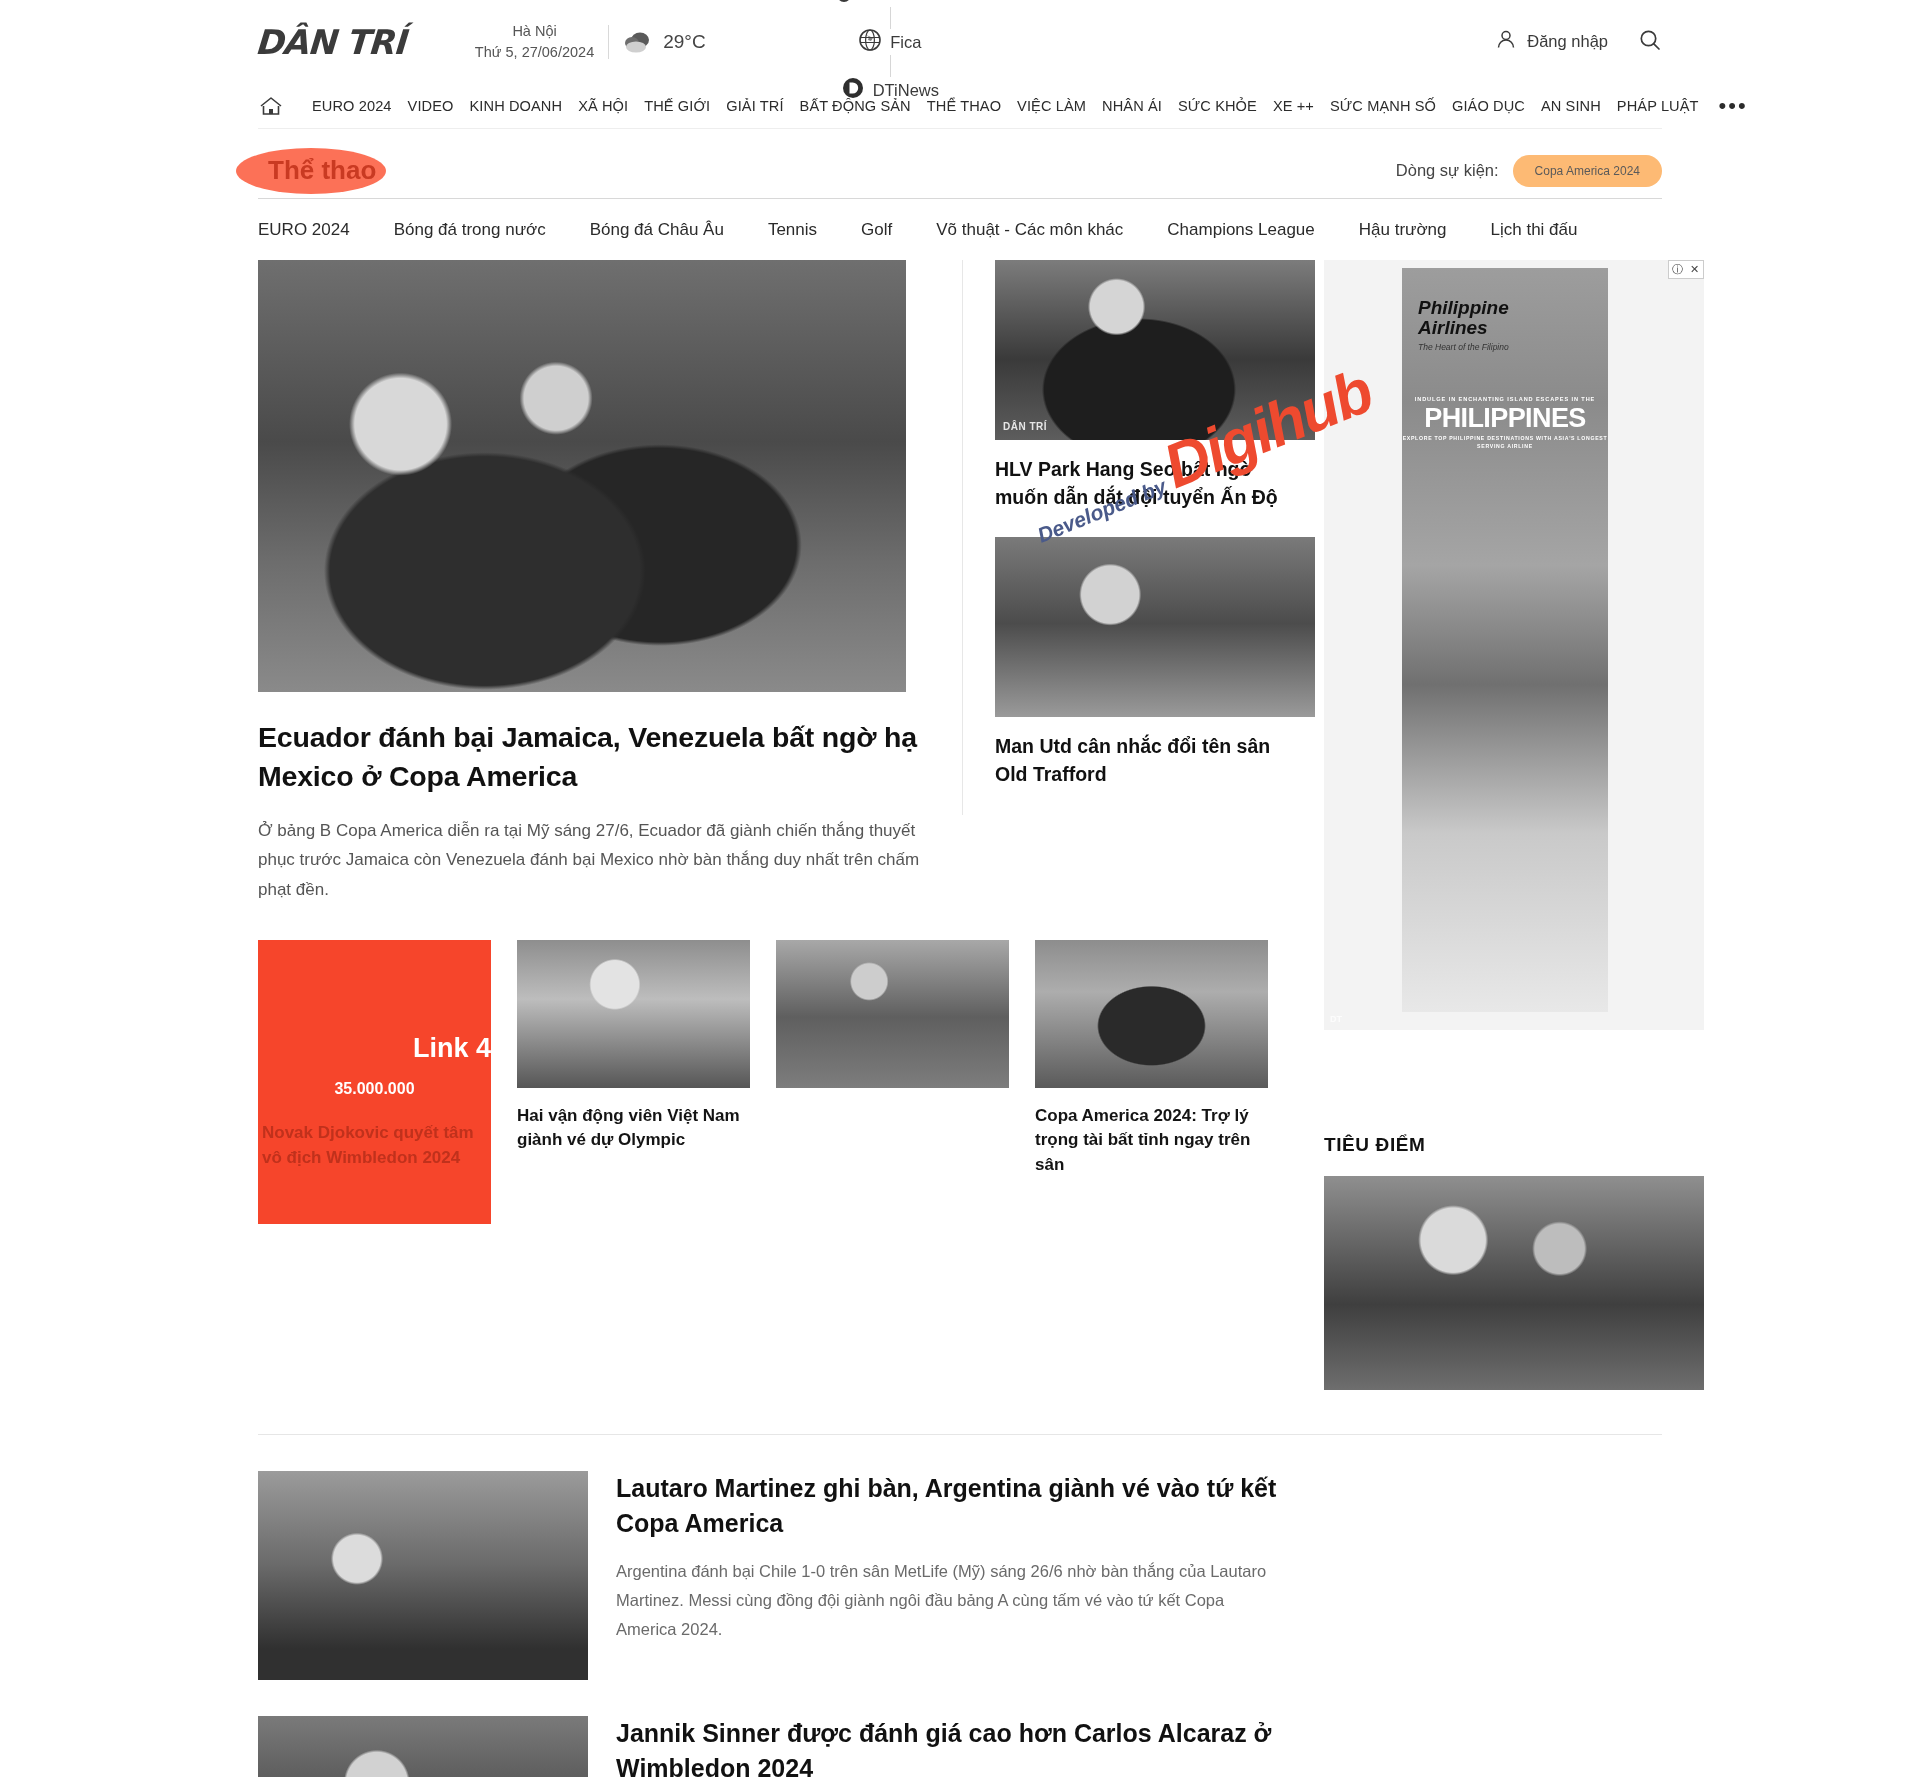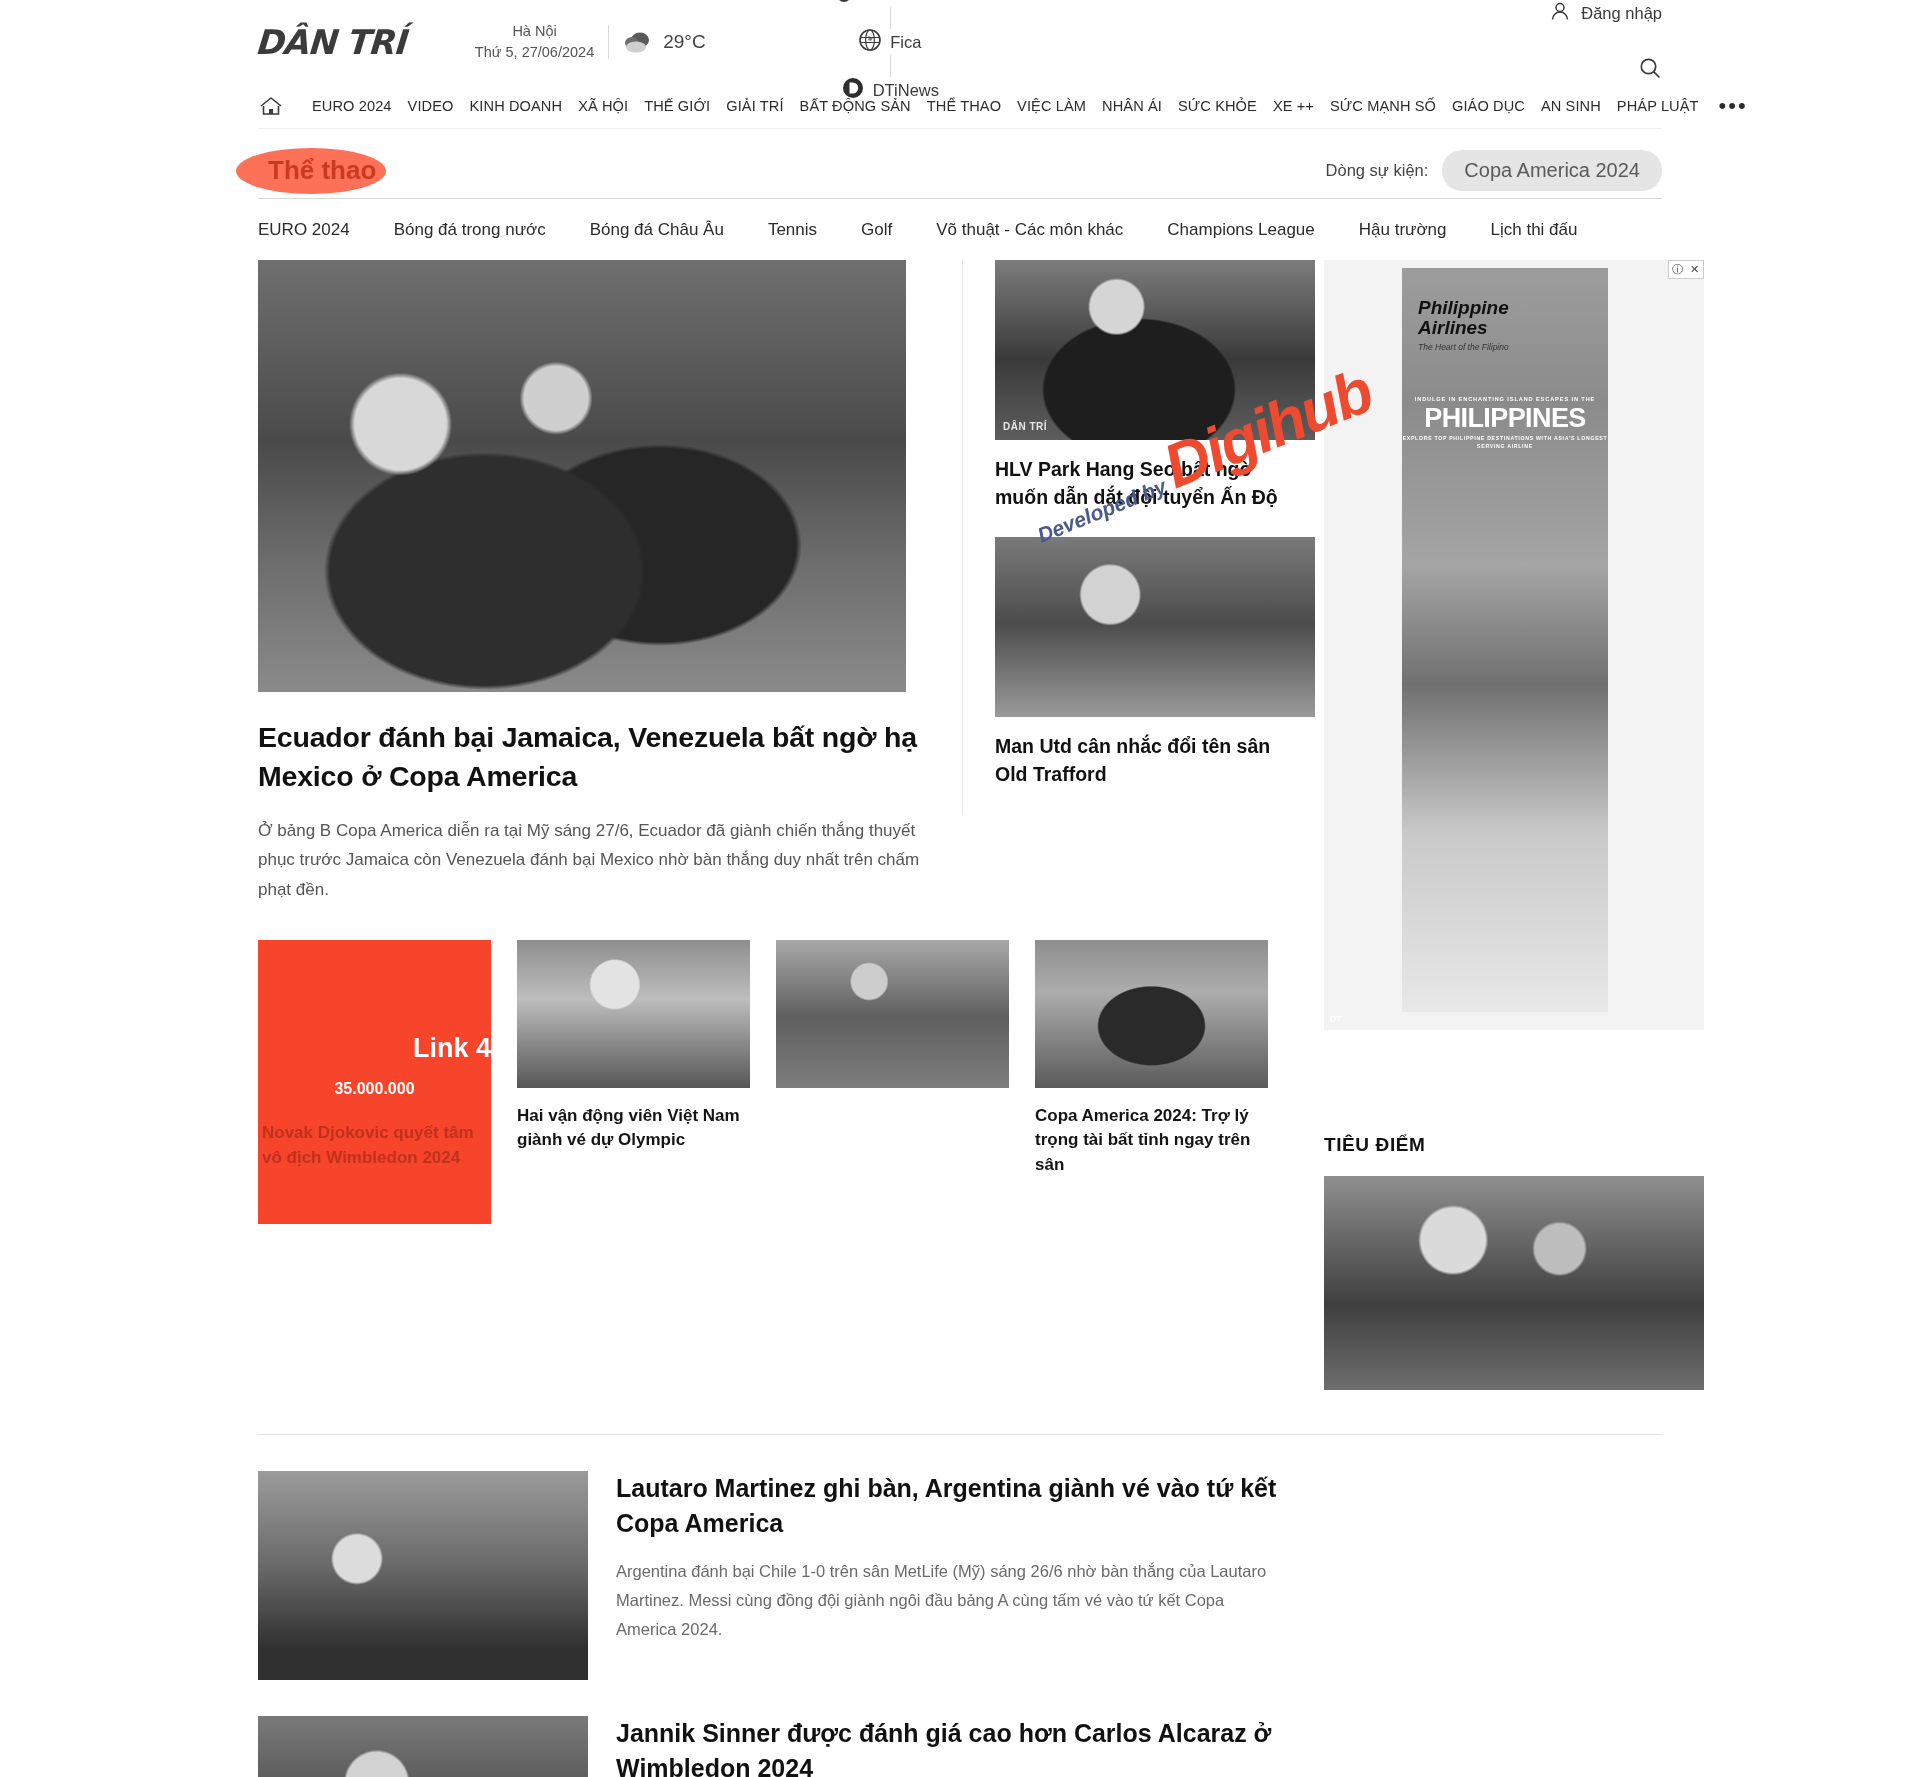--- a/index.html
+++ b/index.html
@@ -58,23 +58,22 @@
     padding: 0 18px;
     font-size: 16.5px; color: #3a3a3a;
     cursor: pointer; white-space: nowrap;
   }
   .partner:first-child { padding-left: 0; }
   .psep { width: 1px; height: 22px; background: #d6d6d6; }
 
   .header-right {
     margin-left: auto;
     display: flex;
-    align-items: flex-end;
+    align-items: flex-start;
     gap: 30px;
-    flex-direction: column;
   }
   .login { display:flex; align-items:center; gap:10px; font-size:16.5px; color:#3a3a3a; cursor:pointer; }
 
   
   .mainnav {
     display: flex;
     align-items: center;
     padding: 0 258px;
     height: 44px;
     gap: 0;
@@ -113,23 +112,23 @@
     left: -22px; top: -7px;
     width: 150px; height: 46px;
     background: #fb5232;
     opacity: .82;
     border-radius: 50%;
     z-index: 1;
   }
   .event-line { margin-left: auto; display:flex; align-items:center; gap: 14px; }
   .event-label { font-size: 16.5px; color: #444; }
   .event-chip {
-    background: #e5e5e5;
+    background: #fdba74;
     color: #5a5a5a;
-    font-size: 20px;
+    font-size: 12px;
     padding: 9px 22px;
     border-radius: 20px;
     cursor: pointer;
   }
 
   
   .subnav {
     margin: 0 258px;
     border-top: 1px solid #d8d8d8;
     display: flex;

